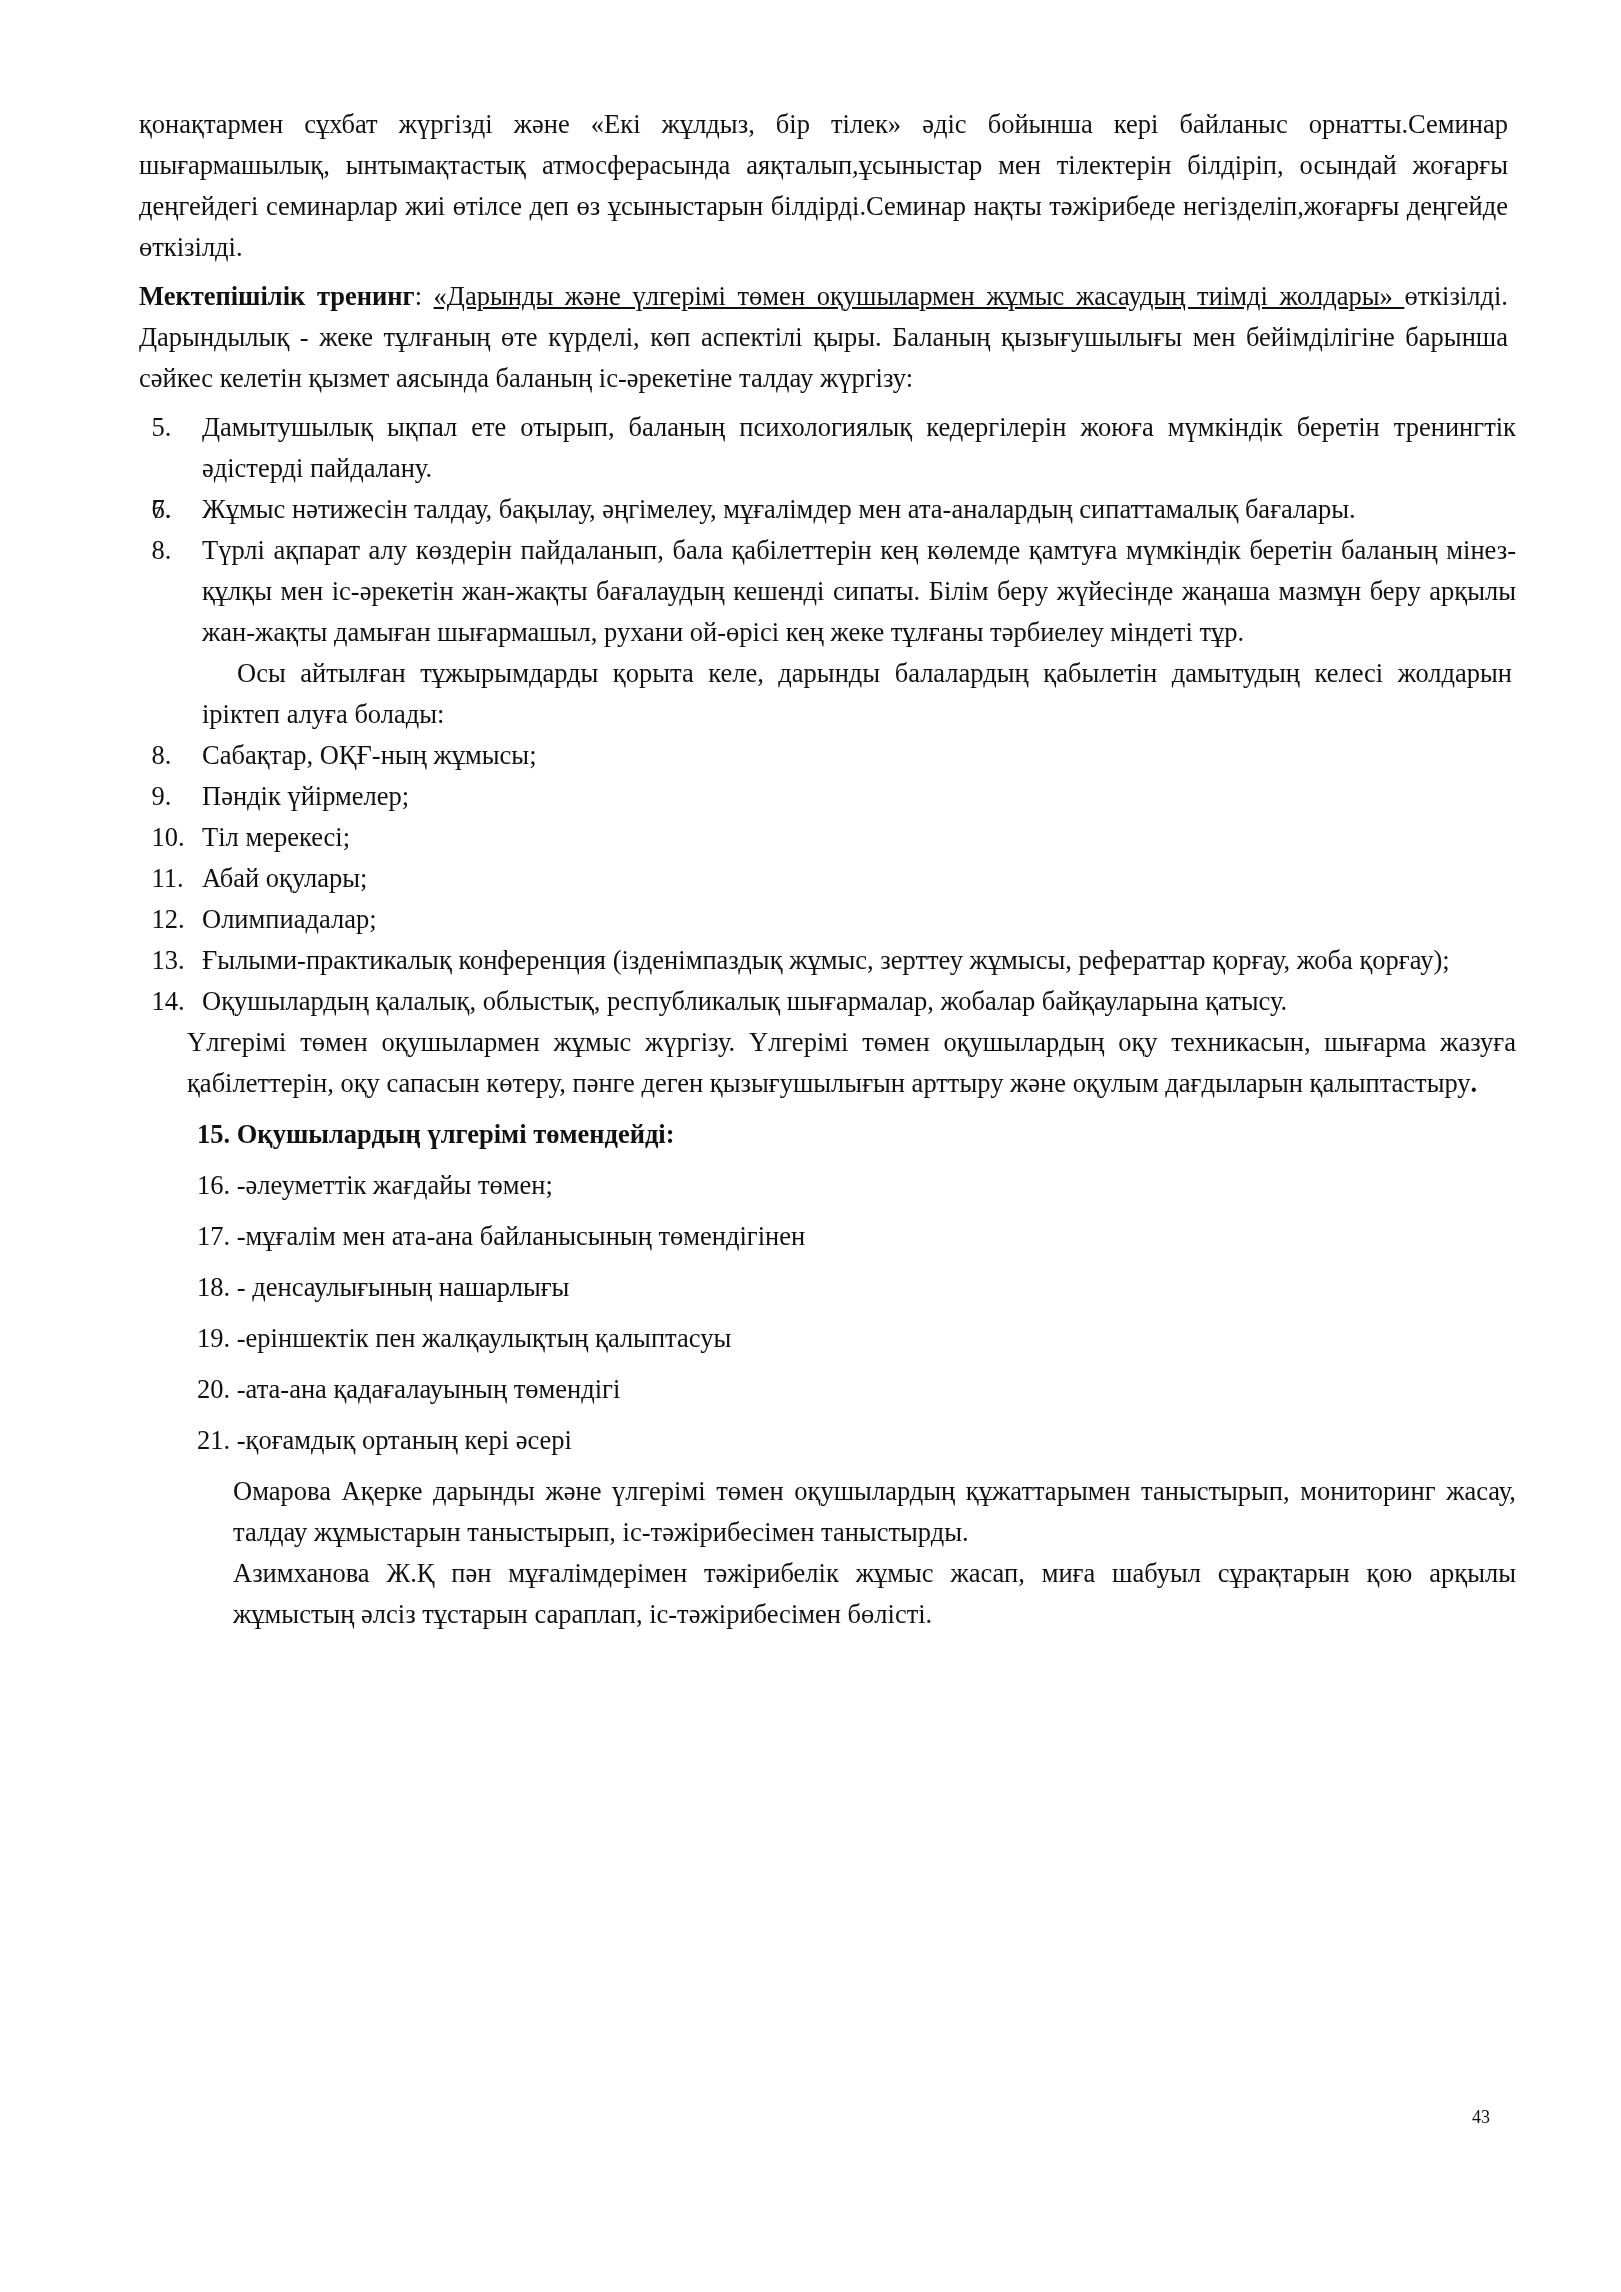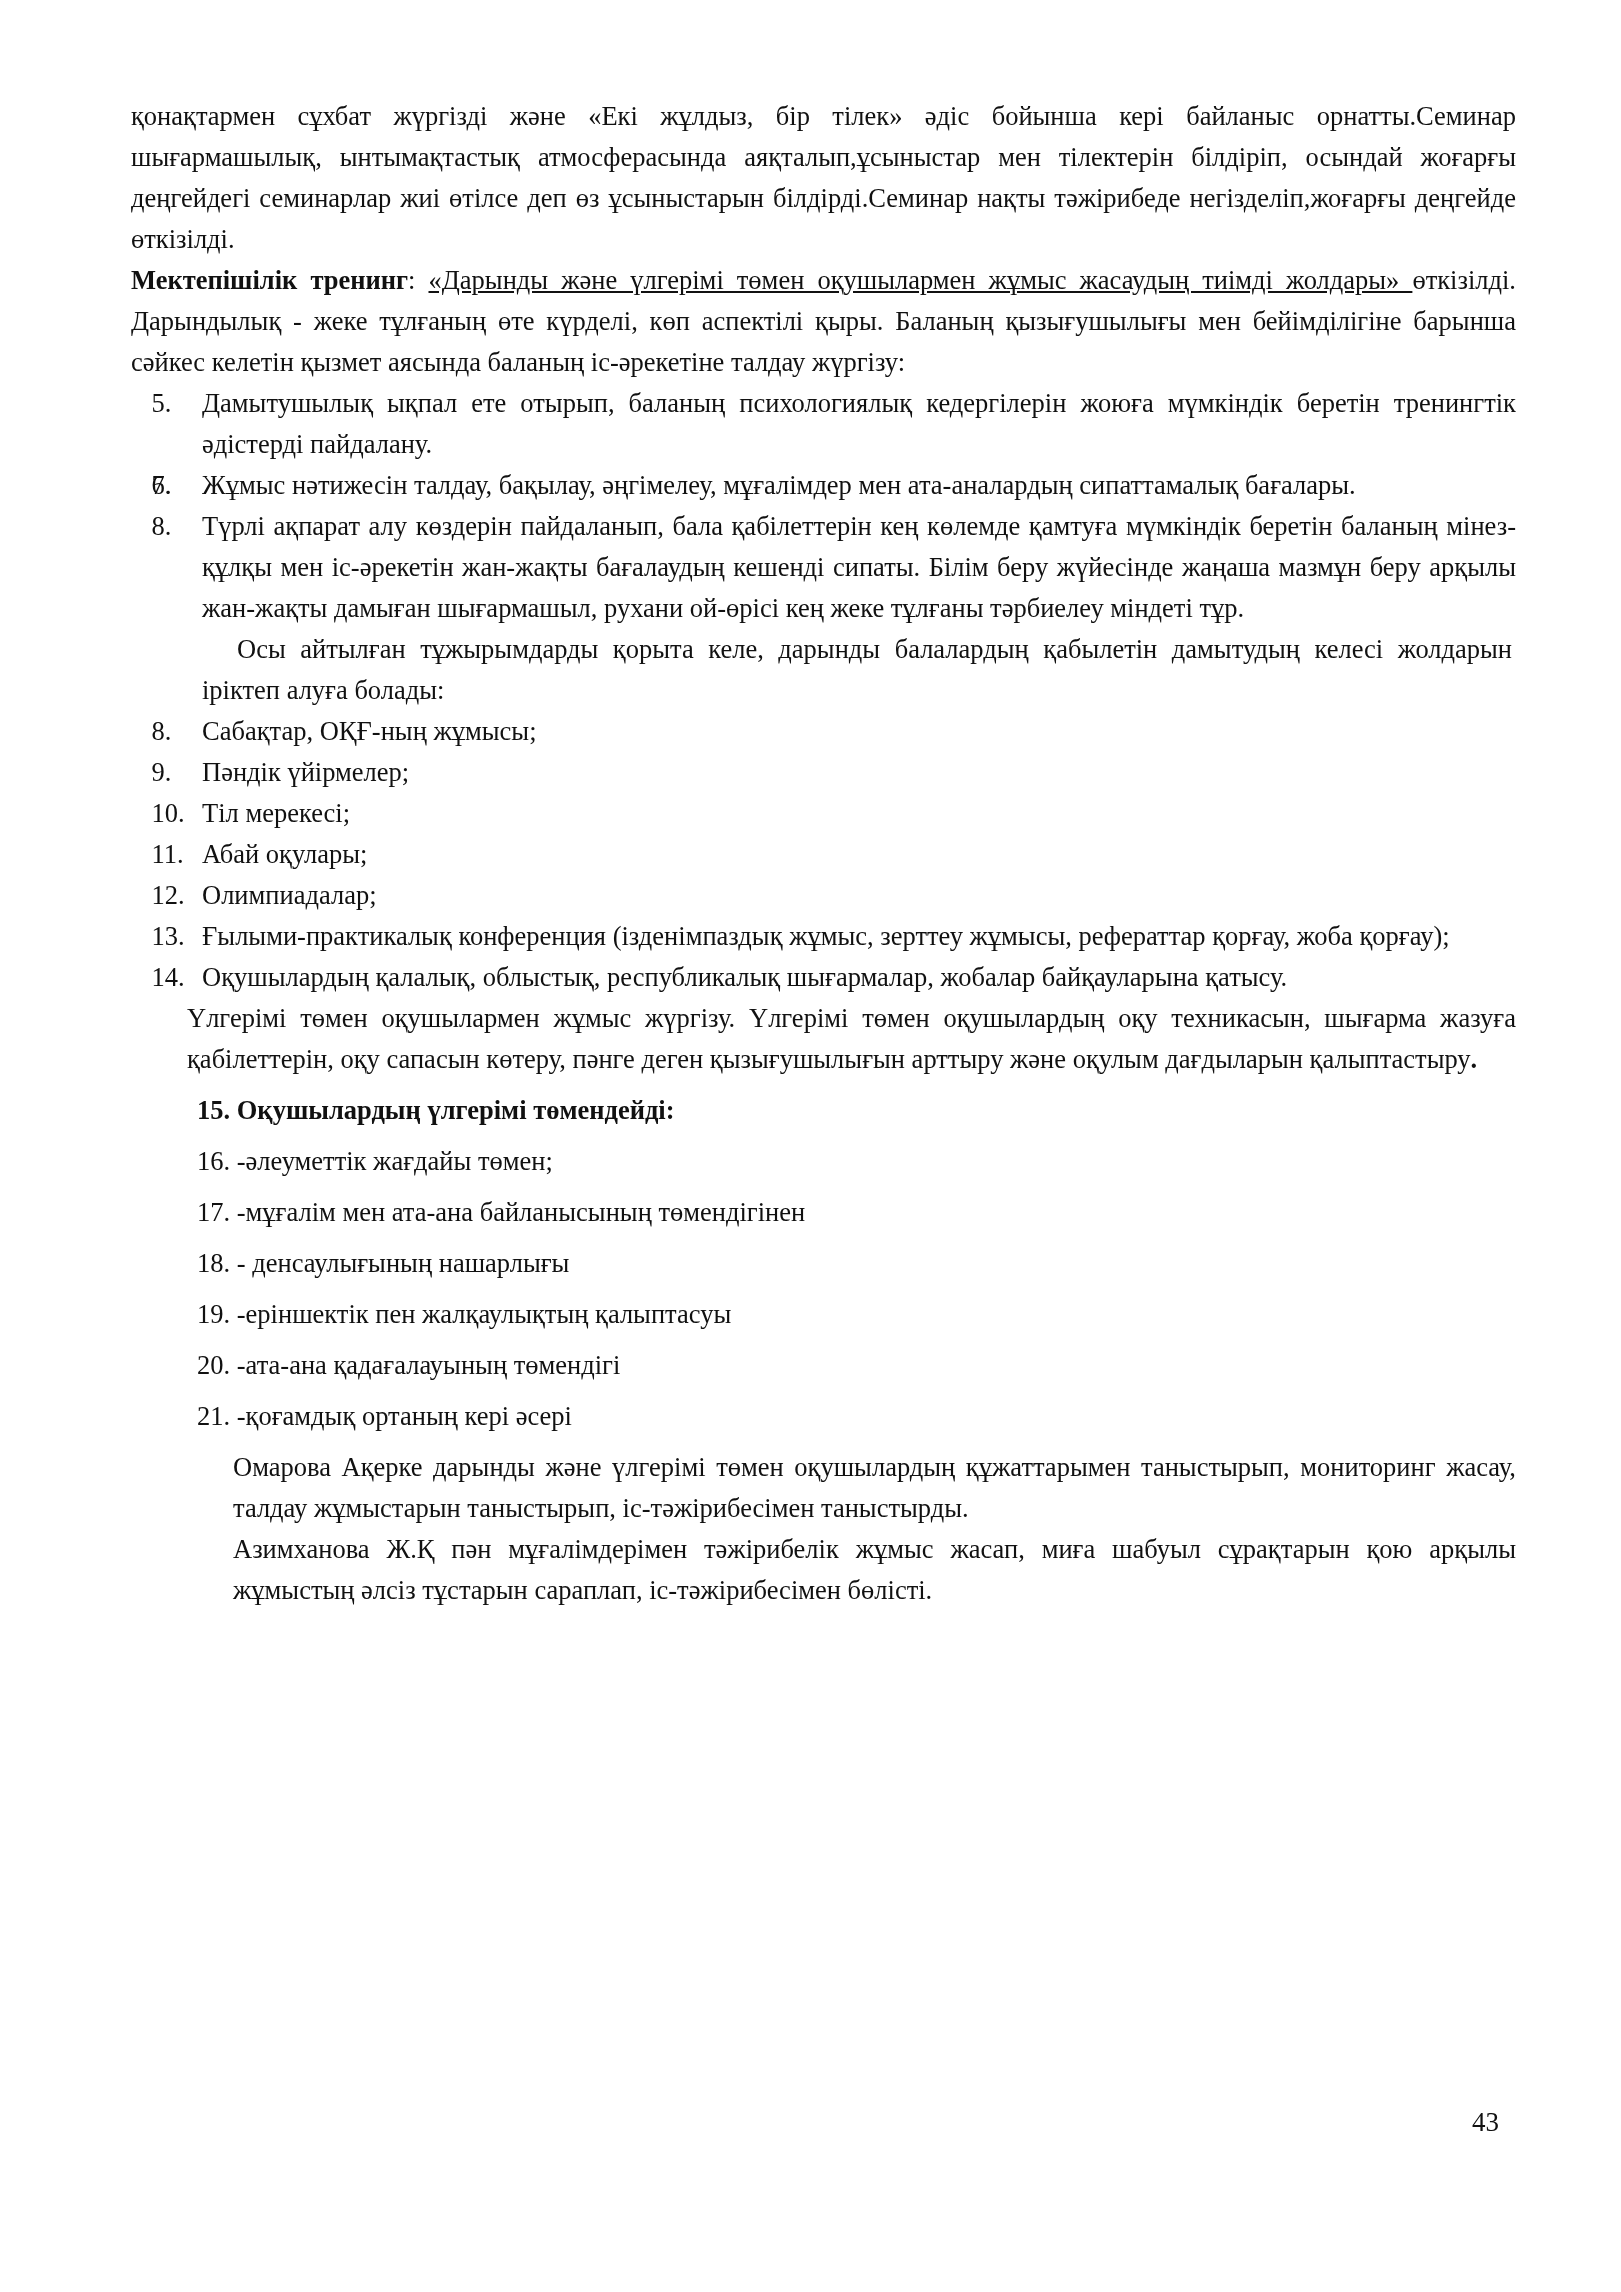--- a/index.html
+++ b/index.html
@@ -1,33 +1,33 @@
 <!DOCTYPE html>
 <html><head>
 <meta charset="utf-8">
 <style>
   html, body { margin: 0; padding: 0; background: #ffffff; }
   body { width: 1621px; height: 2293px; position: relative; overflow: hidden;
          font-family: "Liberation Serif", "DejaVu Serif", serif; color: #111; }
   .page { position: absolute; left: 131px; top: 96px; width: 1385px;
           font-size: 26.5px; line-height: 41px; }
-  .p { margin: 0; text-align: justify; }
+  .p { margin: 8px; text-align: justify; }
   .bold { font-weight: bold; }
   .u { text-decoration: underline; }
   .nl { margin: 0; padding: 0; list-style: none; }
   .nl li { position: relative; padding-left: 71px; text-align: justify; }
   .nl li .num { position: absolute; left: 20.6px; top: 0; }
   .osy { margin: 0 4px 0 71px; text-align: justify; text-indent: 35px; }
   .nl2 li { padding-left: 71px; }
   .nl2 li .num { left: 20.6px; }
   .ulg { margin: 0 0 0 56px; text-align: justify; }
   .nl3 { margin: 0 0 0 56px; padding: 0; list-style: none; }
   .nl3 li { margin: 10px; }
   .omar { margin: 0 0 0 102px; text-align: justify; line-height: 41px; }
-  .pagenum { position: absolute; left: 1472px; top: 2107px; font-size: 27px; }
+  .pagenum { position: absolute; left: 1472px; top: 2107px; font-size: 18px; }
 </style>
 </head>
 <body>
 
 <div class="page">
 
   <p class="p">қонақтармен сұхбат жүргізді және «Екі жұлдыз,  бір тілек» әдіс бойынша кері байланыс орнатты.Семинар шығармашылық, ынтымақтастық атмосферасында аяқталып,ұсыныстар мен тілектерін білдіріп, осындай жоғарғы деңгейдегі семинарлар жиі өтілсе деп өз ұсыныстарын білдірді.Семинар нақты тәжірибеде негізделіп,жоғарғы деңгейде өткізілді.</p>
 
   <p class="p"><span class="bold">Мектепішілік тренинг</span><span>: </span><span class="u">«Дарынды және үлгерімі төмен оқушылармен жұмыс жасаудың тиімді жолдары» </span><span> өткізілді. Дарындылық - жеке тұлғаның өте күрделі, көп аспектілі қыры. Баланың қызығушылығы мен бейімділігіне  барынша сәйкес келетін қызмет аясында баланың іс-әрекетіне талдау жүргізу:</span></p>
 

